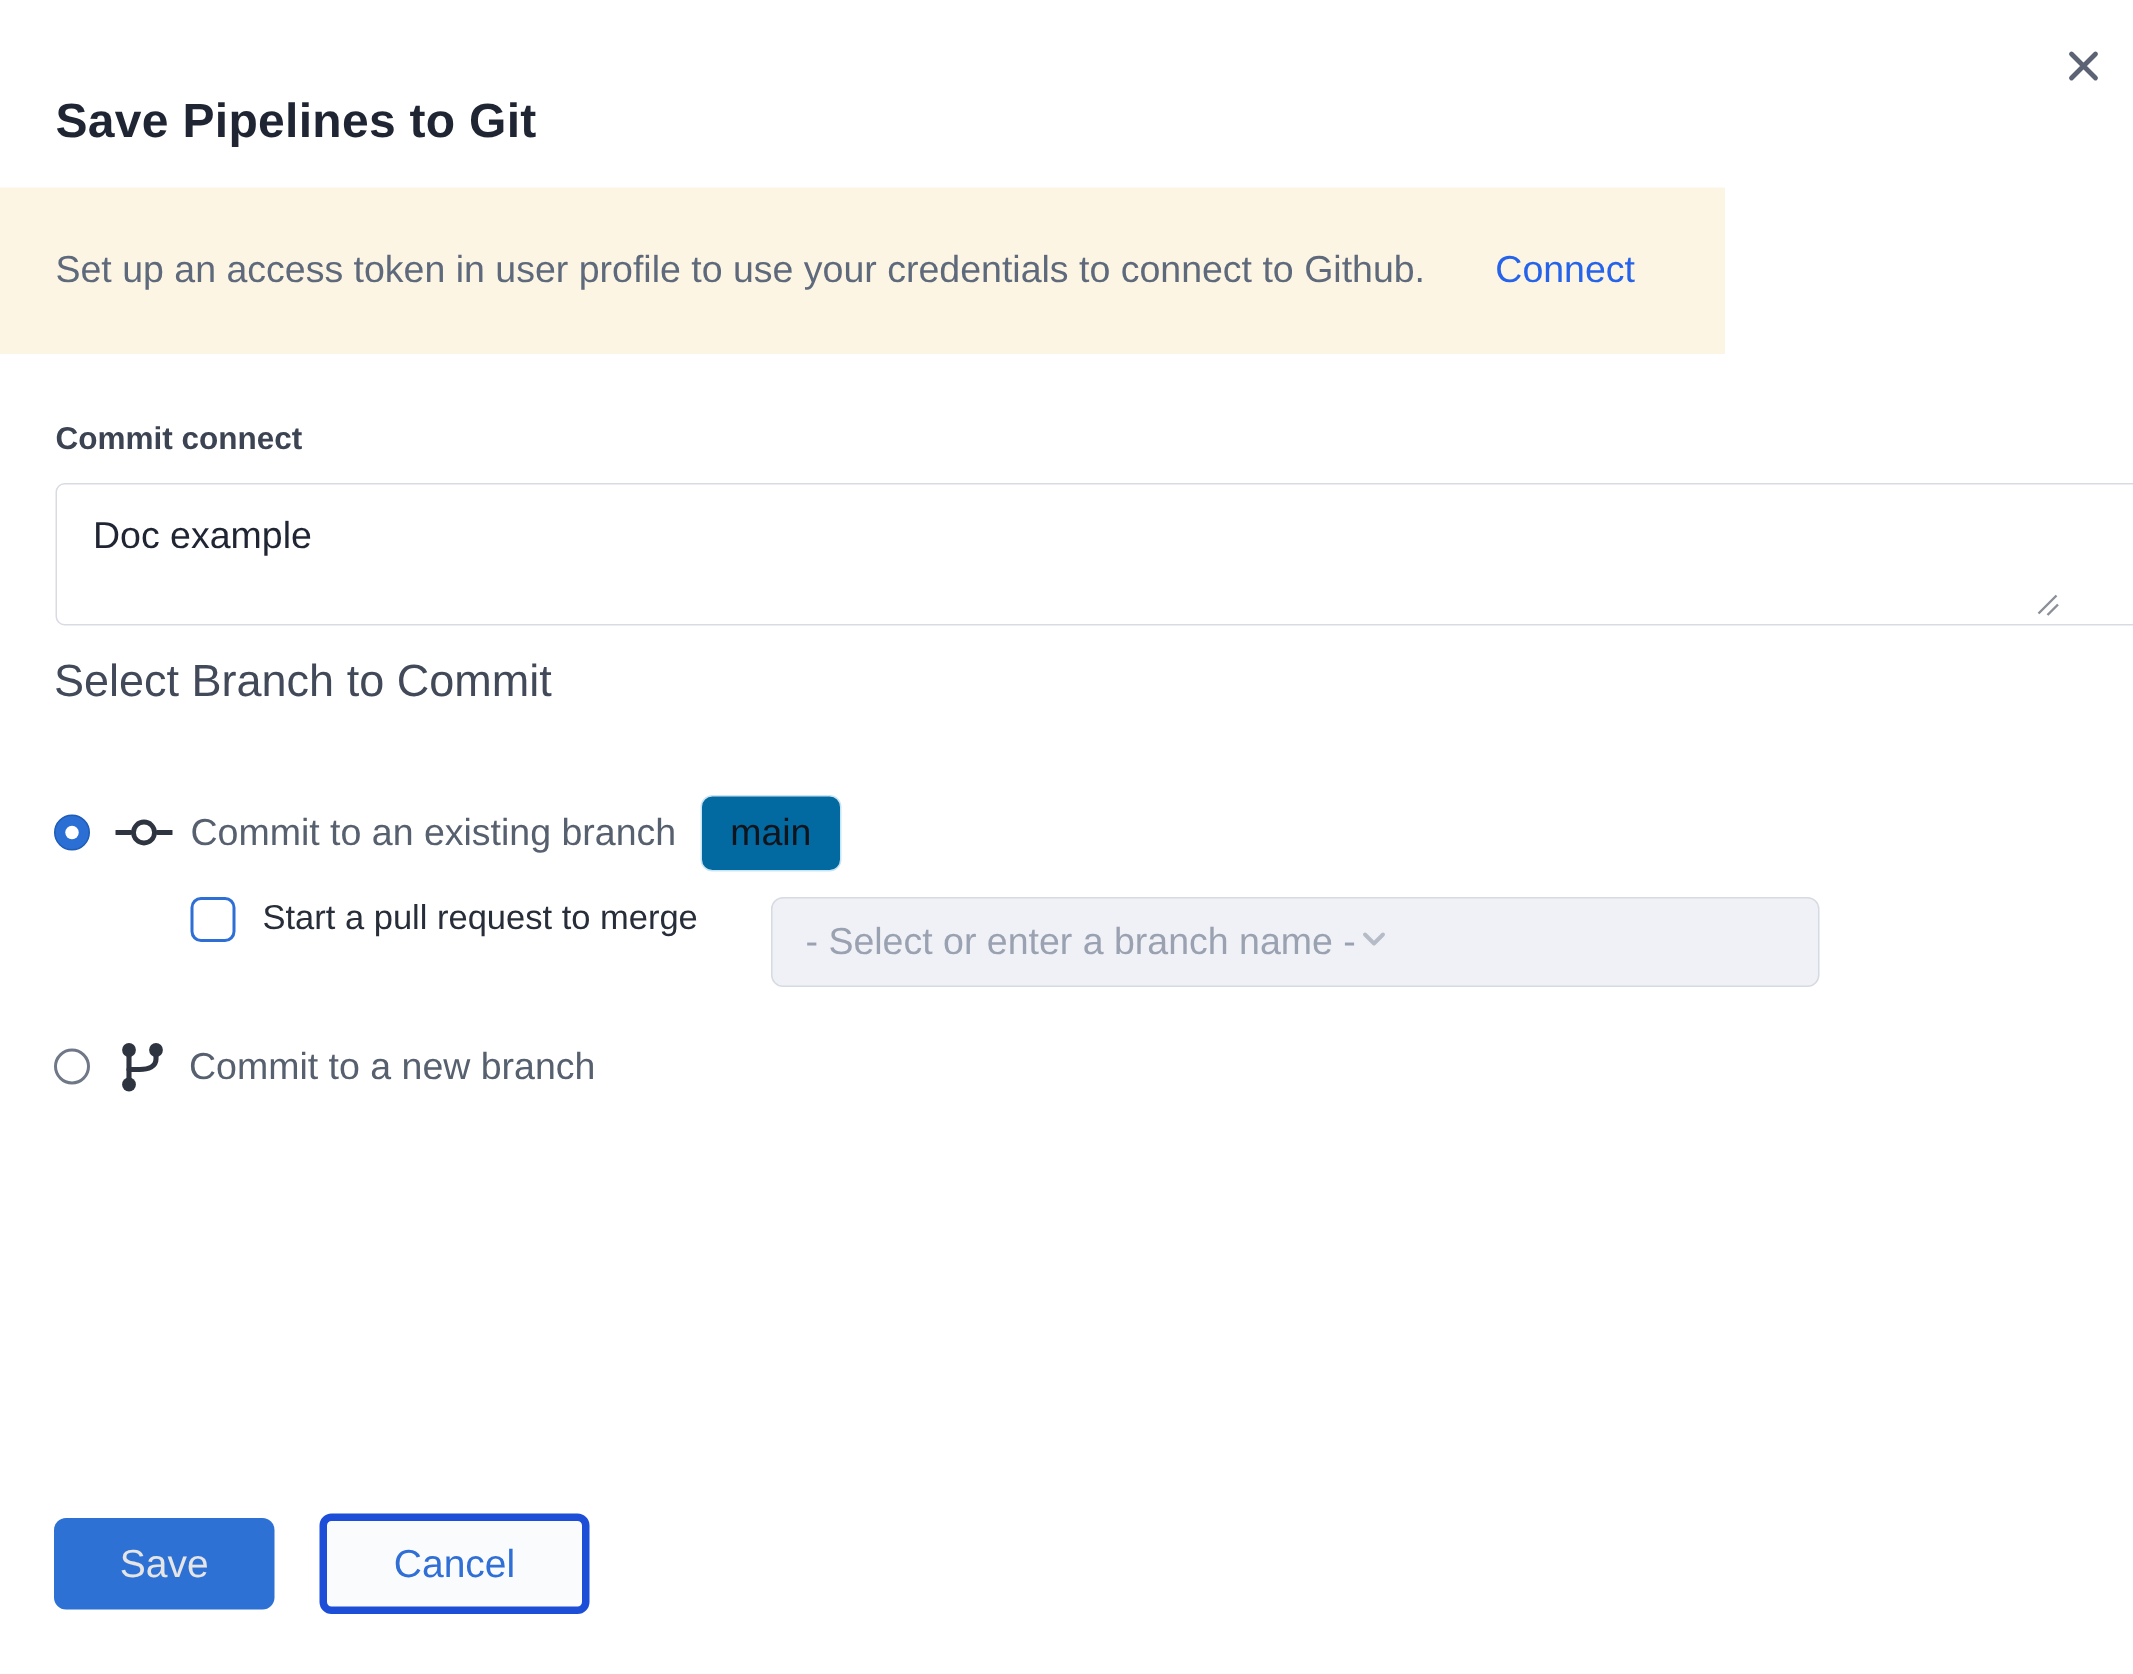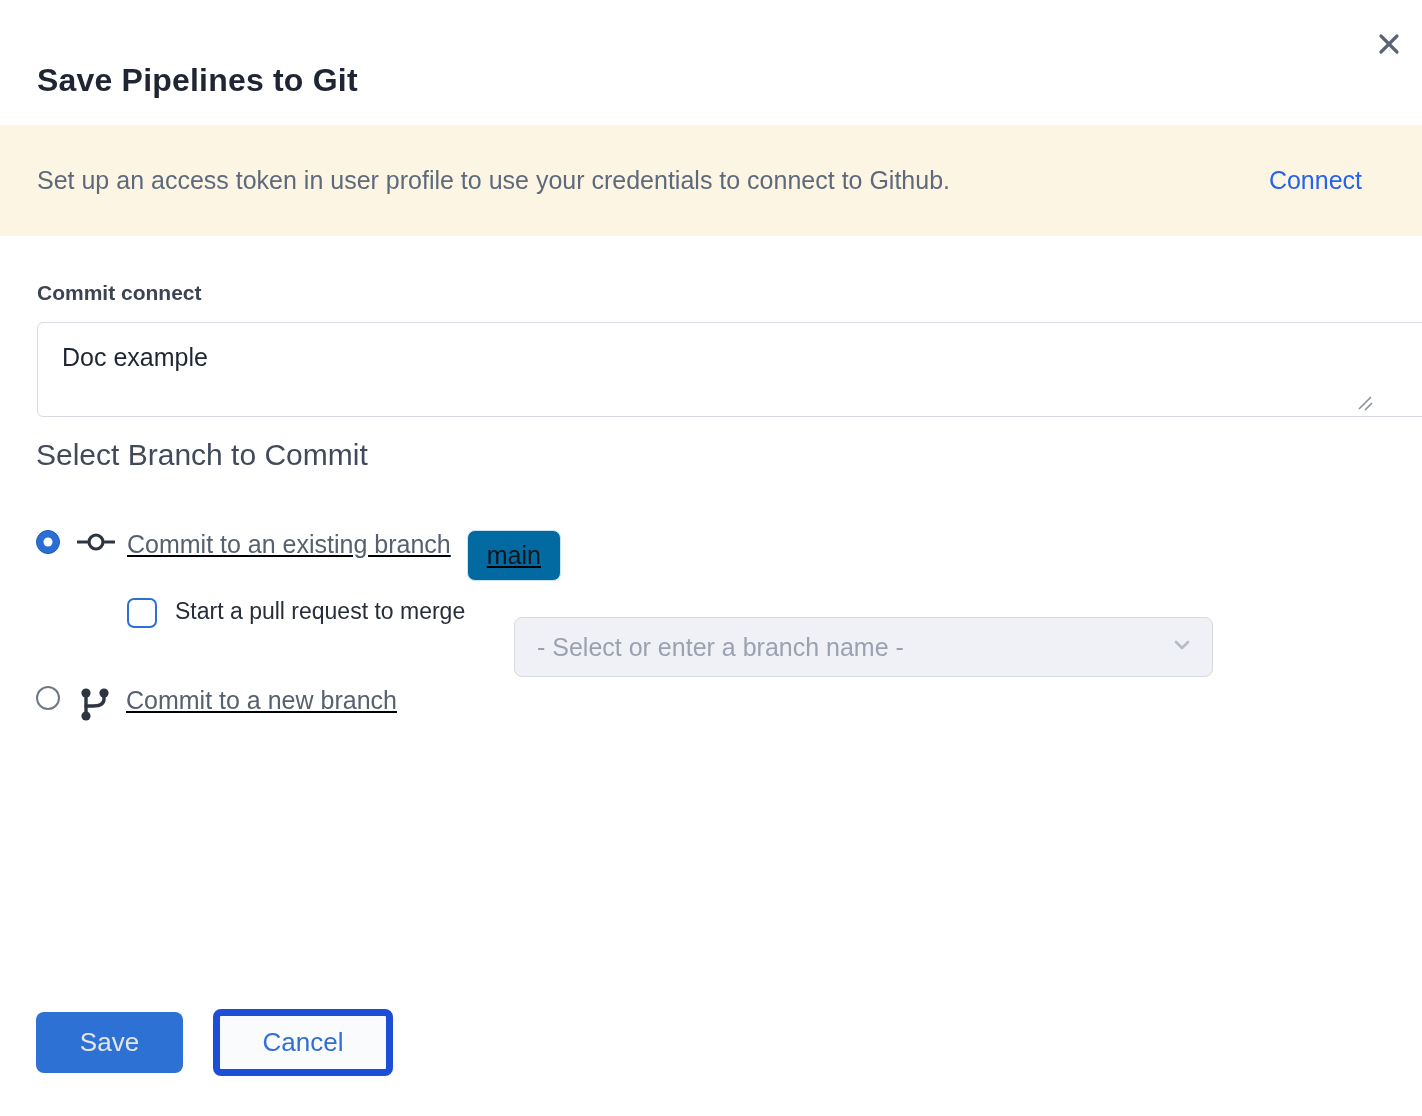--- a/index.html
+++ b/index.html
@@ -21,21 +21,21 @@
 
   
   .dialog-title {
     left: 37px; top: 62px;
     font-size: 32px; font-weight: 700; color: #1f2533;
     letter-spacing: 0.2px;
   }
 
   
   .banner {
-    left: 0; top: 125px; width: 1422px; height: 111px;
+    left: 0; top: 125px; width: 1150px; height: 111px;
     background: #fcf5e3;
     display: flex; align-items: center; justify-content: space-between;
     padding: 0 60px 0 37px;
   }
   .banner-message { font-size: 25px; color: #5e6a7c; }
   .banner-connect {
     font-size: 25px; color: #2563eb; cursor: pointer; text-decoration: none;
   }
 
   
@@ -56,21 +56,21 @@
   }
 
   
   .section-heading {
     left: 36px; top: 438px;
     font-size: 30px; font-weight: 500; color: #424a5a;
   }
 
   
   .option-row {
-    display: flex; align-items: flex-start; height: 50px; text-decoration: underline;
+    display: flex; align-items: center; height: 50px;
   }
   .row-existing { left: 36px; top: 530px; }
   .row-new { left: 36px; top: 686px; }
 
   .radio {
     width: 24px; height: 24px; border-radius: 50%;
     flex: 0 0 24px; cursor: pointer; position: relative;
   }
   .radio.selected {
     background: #2b6fd4; border: 1px solid #1e5cb8;
@@ -104,34 +104,34 @@
     display: flex; align-items: flex-start;
   }
   .checkbox {
     width: 30px; height: 30px; border: 2px solid #2e6fd6; border-radius: 7px;
     background: #ffffff; cursor: pointer; margin-right: 18px; flex: 0 0 30px;
   }
 
   .branch-select {
     left: 514px; top: 598px; width: 699px; height: 60px;
     background: #f0f1f6; border: 1px solid #d6dae2; border-radius: 8px;
-    display: flex; align-items: center; justify-content: space-between;
-    padding: 0 18px 0 22px; cursor: pointer; margin-top: 19px;
+    display: flex; align-items: center; 
+    padding: 0 18px 0 22px; cursor: pointer;
   }
   .select-placeholder { font-size: 25px; color: #9aa2b1; white-space: nowrap; }
 
   
   .save-btn {
     left: 36px; top: 1012px; width: 147px; height: 61px;
     background: #2e71d4; color: #e5e5e5; border: none; border-radius: 8px;
     font-size: 26px; font-family: "Liberation Sans", sans-serif; cursor: pointer;
   }
   .cancel-btn {
     left: 213px; top: 1009px; width: 180px; height: 67px;
-    background: #fafbfd; color: #2f6fd6; border: 7px solid #1d4ed8; border-radius: 8px;
+    background: #fafbfd; color: #2f6fd6; border: 5px solid #1d4ed8; border-radius: 8px;
     font-size: 26px; font-family: "Liberation Sans", sans-serif; cursor: pointer;
   }
 </style>
 </head>
 <body>
 
 <button class="abs close-btn">
   <span>
     <svg width="30" height="30" viewBox="0 0 30 30">
       <path d="M7 7 L23 23 M23 7 L7 23" stroke="#5c6374" stroke-width="3.2" stroke-linecap="round" fill="none"></path>

